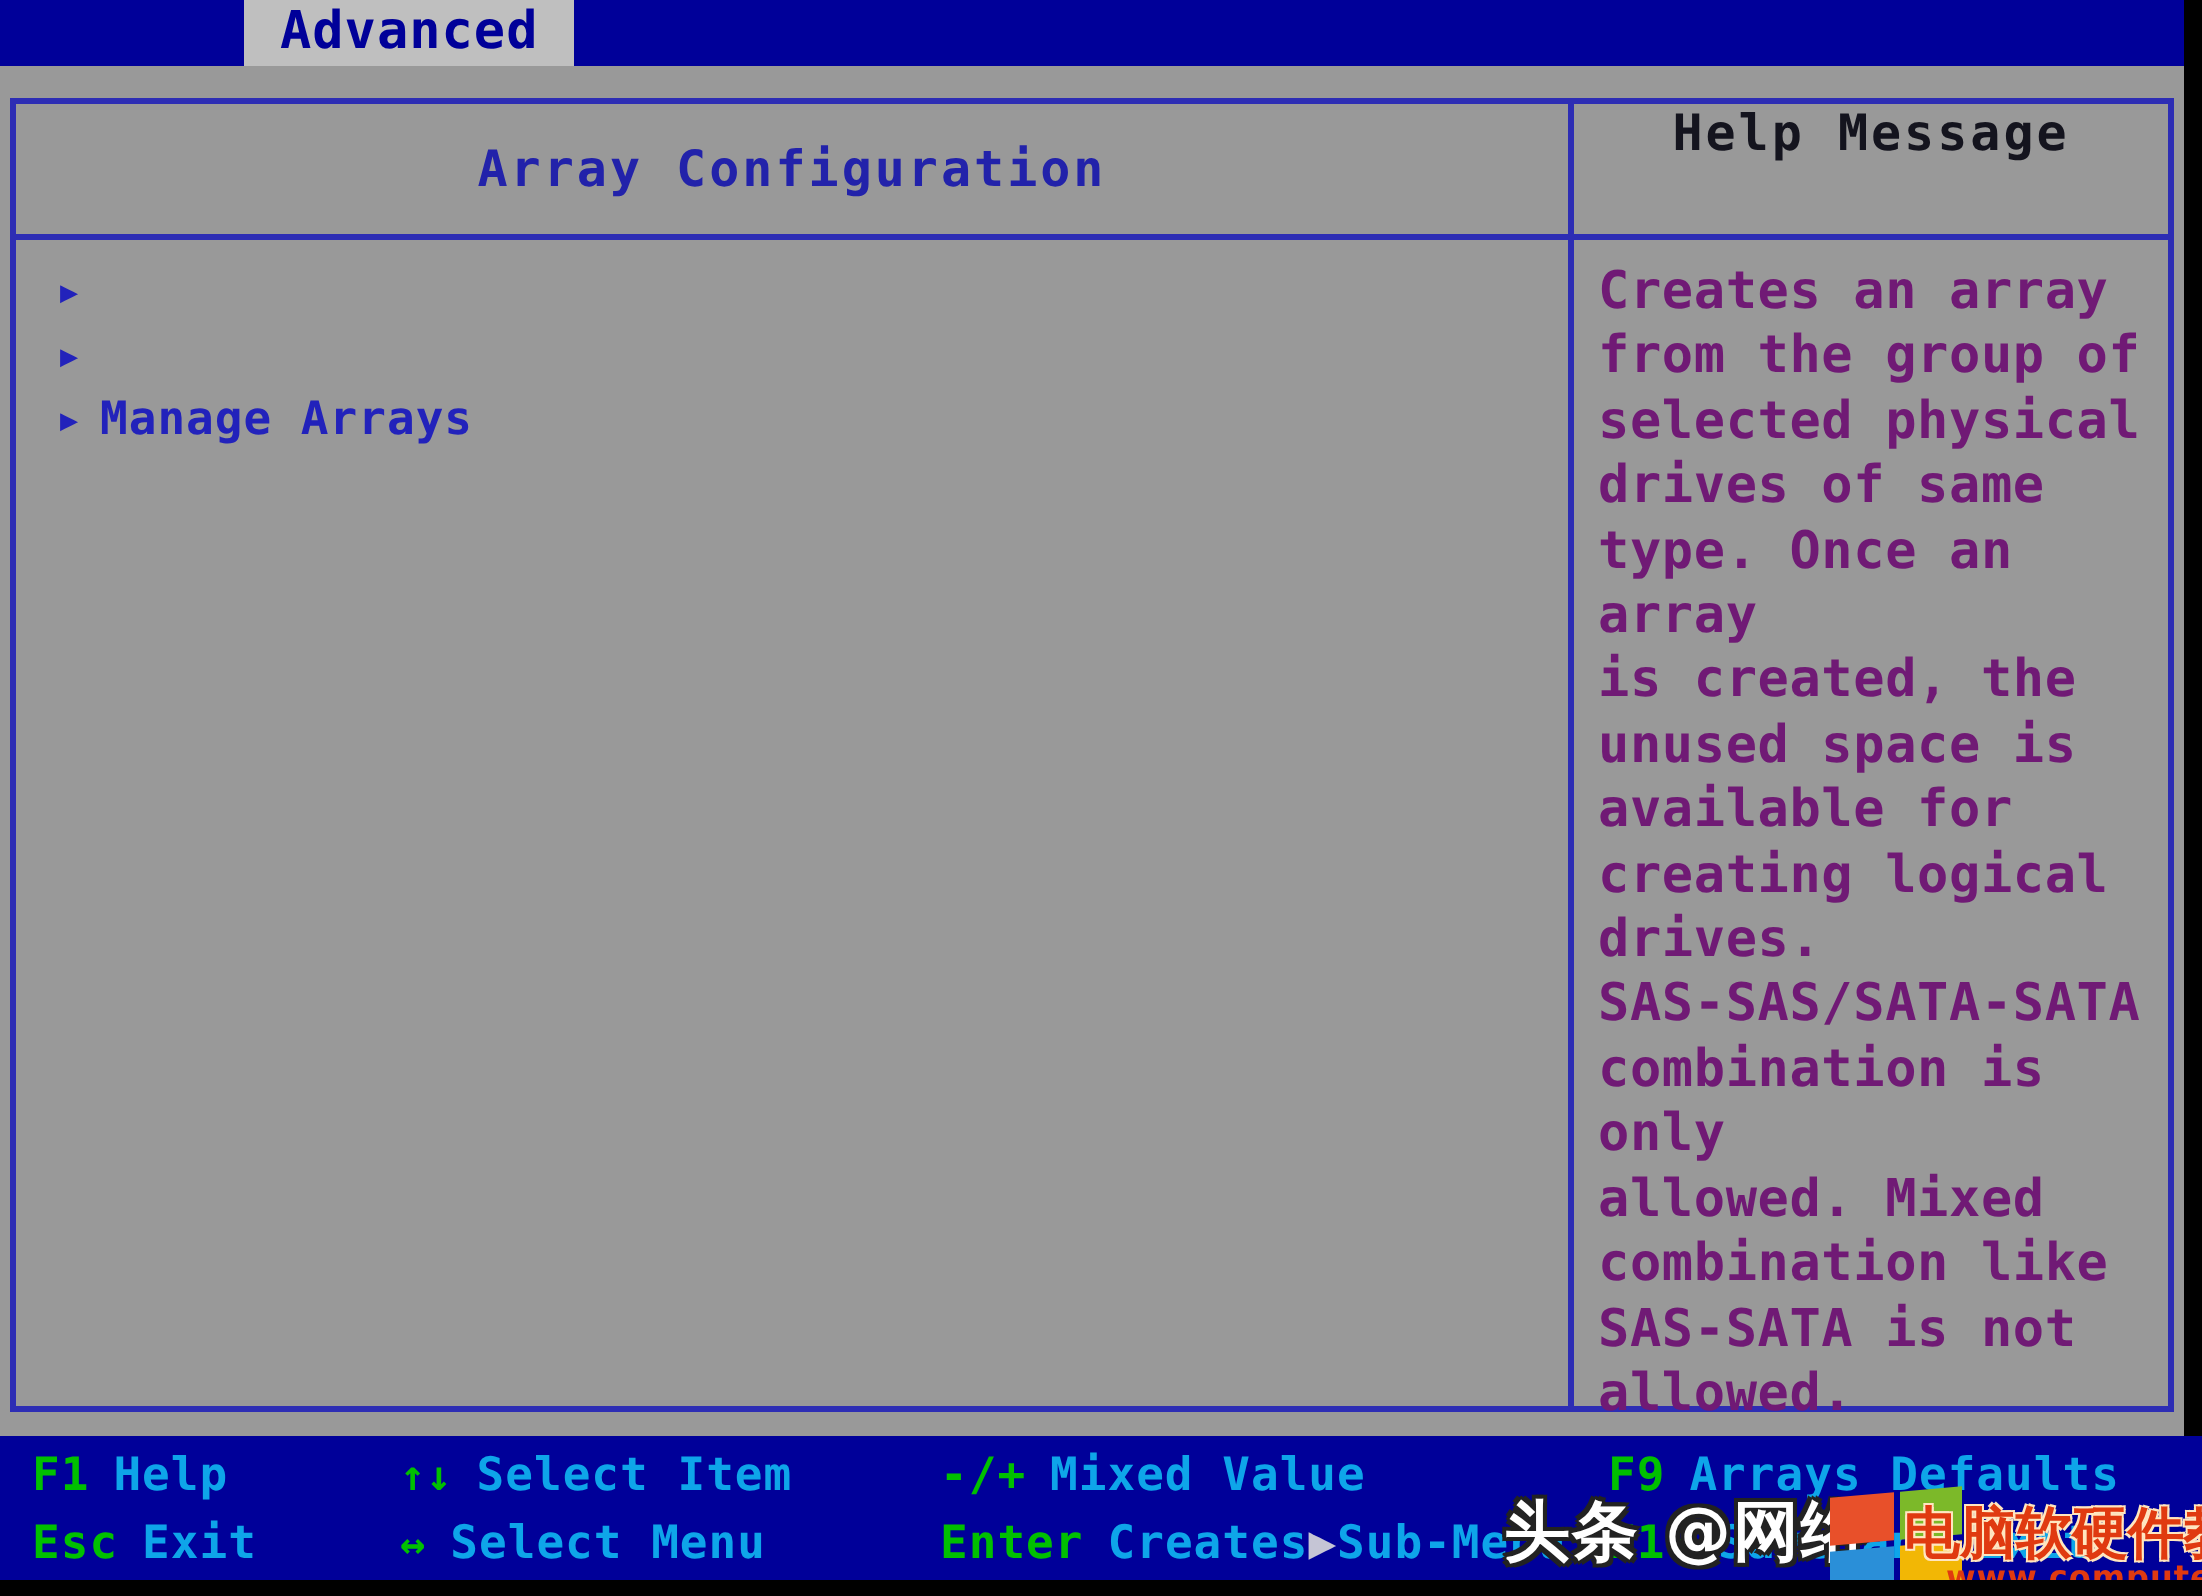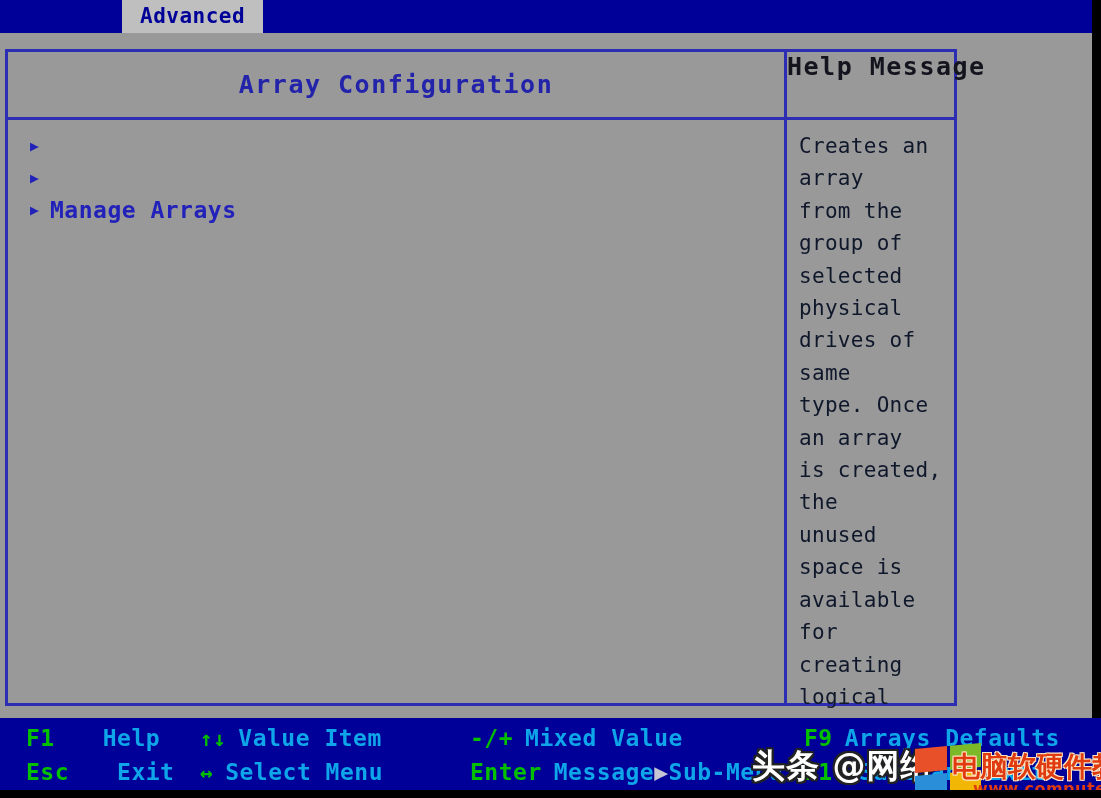--- a/index.html
+++ b/index.html
@@ -36,35 +36,35 @@
     left: 0;
     top: 0;
     height: 33px;
     display: flex;
     align-items: flex-end;
   }
   .tab {
     height: 33px;
     line-height: 33px;
     padding: 0 18px;
-    font-size: 21px;
+    font-size: 26px;
     font-weight: bold;
     letter-spacing: 0.5px;
     color: #000099;
     background: #bfbfbf;
     white-space: nowrap;
   }
   .tabstrip-spacer { width: 122px; }
 
   
   .frame {
     position: absolute;
     left: 5px;
     top: 49px;
-    width: 952px;
+    width: 1082px;
     height: 657px;
     border: 3px solid #2d2db4;
     box-sizing: border-box;
     background: #999999;
     display: flex;
     flex-direction: column;
   }
 
   .titles {
     display: flex;
@@ -136,24 +136,24 @@
     color: #2222bb;
     font-size: 15px;
     line-height: 1;
     text-align: left;
     padding-left: 4px;
     box-sizing: border-box;
   }
 
   
   .help-text {
-    font-size: 21px;
-    font-weight: normal;
+    font-size: 26px;
+    font-weight: bold;
     line-height: 32.4px;
-    color: #0f172a;
+    color: #701a75;
     letter-spacing: 0.3px;
     white-space: pre-line;
     padding-left: 4px;
   }
 
   
   .statusbar {
     position: absolute;
     left: 0;
     top: 718px;
@@ -181,21 +181,21 @@
     letter-spacing: 0.5px;
   }
   .skey {
     color: #00c000;
     margin-right: 12px;
   }
   .sdesc { color: #0ea5e9; }
   .sarrow { color: #c5c5d5; }
 
   
-  .c1 { position: absolute; left: 26px; gap: 36px; }
+  .c1 { position: absolute; left: 16px; }
   .c2 { position: absolute; left: 200px; }
   .c3 { position: absolute; left: 470px; }
   .c4 { position: absolute; left: 804px; justify-content: center; }
 
   .glyph-green {
     color: #00c000;
     font-size: 21px;
   }
 
   
@@ -335,21 +335,21 @@
 
   <div class="statusbar">
 
     <div class="status-row r1">
       <div class="status-cell c1">
         <span class="skey">F1</span>
         <span class="sdesc">Help</span>
       </div>
       <div class="status-cell c2">
         <span class="skey glyph-green">↑↓</span>
-        <span class="sdesc">Value Item</span>
+        <span class="sdesc">Select Item</span>
       </div>
       <div class="status-cell c3">
         <span class="skey">-/+</span>
         <span class="sdesc">Mixed Value</span>
       </div>
       <div class="status-cell c4">
         <span class="skey">F9</span>
         <span class="sdesc">Arrays Defaults</span>
       </div>
     </div>
@@ -358,21 +358,21 @@
       <div class="status-cell c1">
         <span class="skey">Esc</span>
         <span class="sdesc">Exit</span>
       </div>
       <div class="status-cell c2">
         <span class="skey glyph-green">↔</span>
         <span class="sdesc">Select Menu</span>
       </div>
       <div class="status-cell c3">
         <span class="skey">Enter</span>
-        <span class="sdesc">Message</span>
+        <span class="sdesc">Creates</span>
         <span class="sarrow">▶</span>
         <span class="sdesc">Sub-Menu</span>
       </div>
       <div class="status-cell c4">
         <span class="skey">F10</span>
         <span class="sdesc">Save and Exit</span>
       </div>
     </div>
 
   </div>

